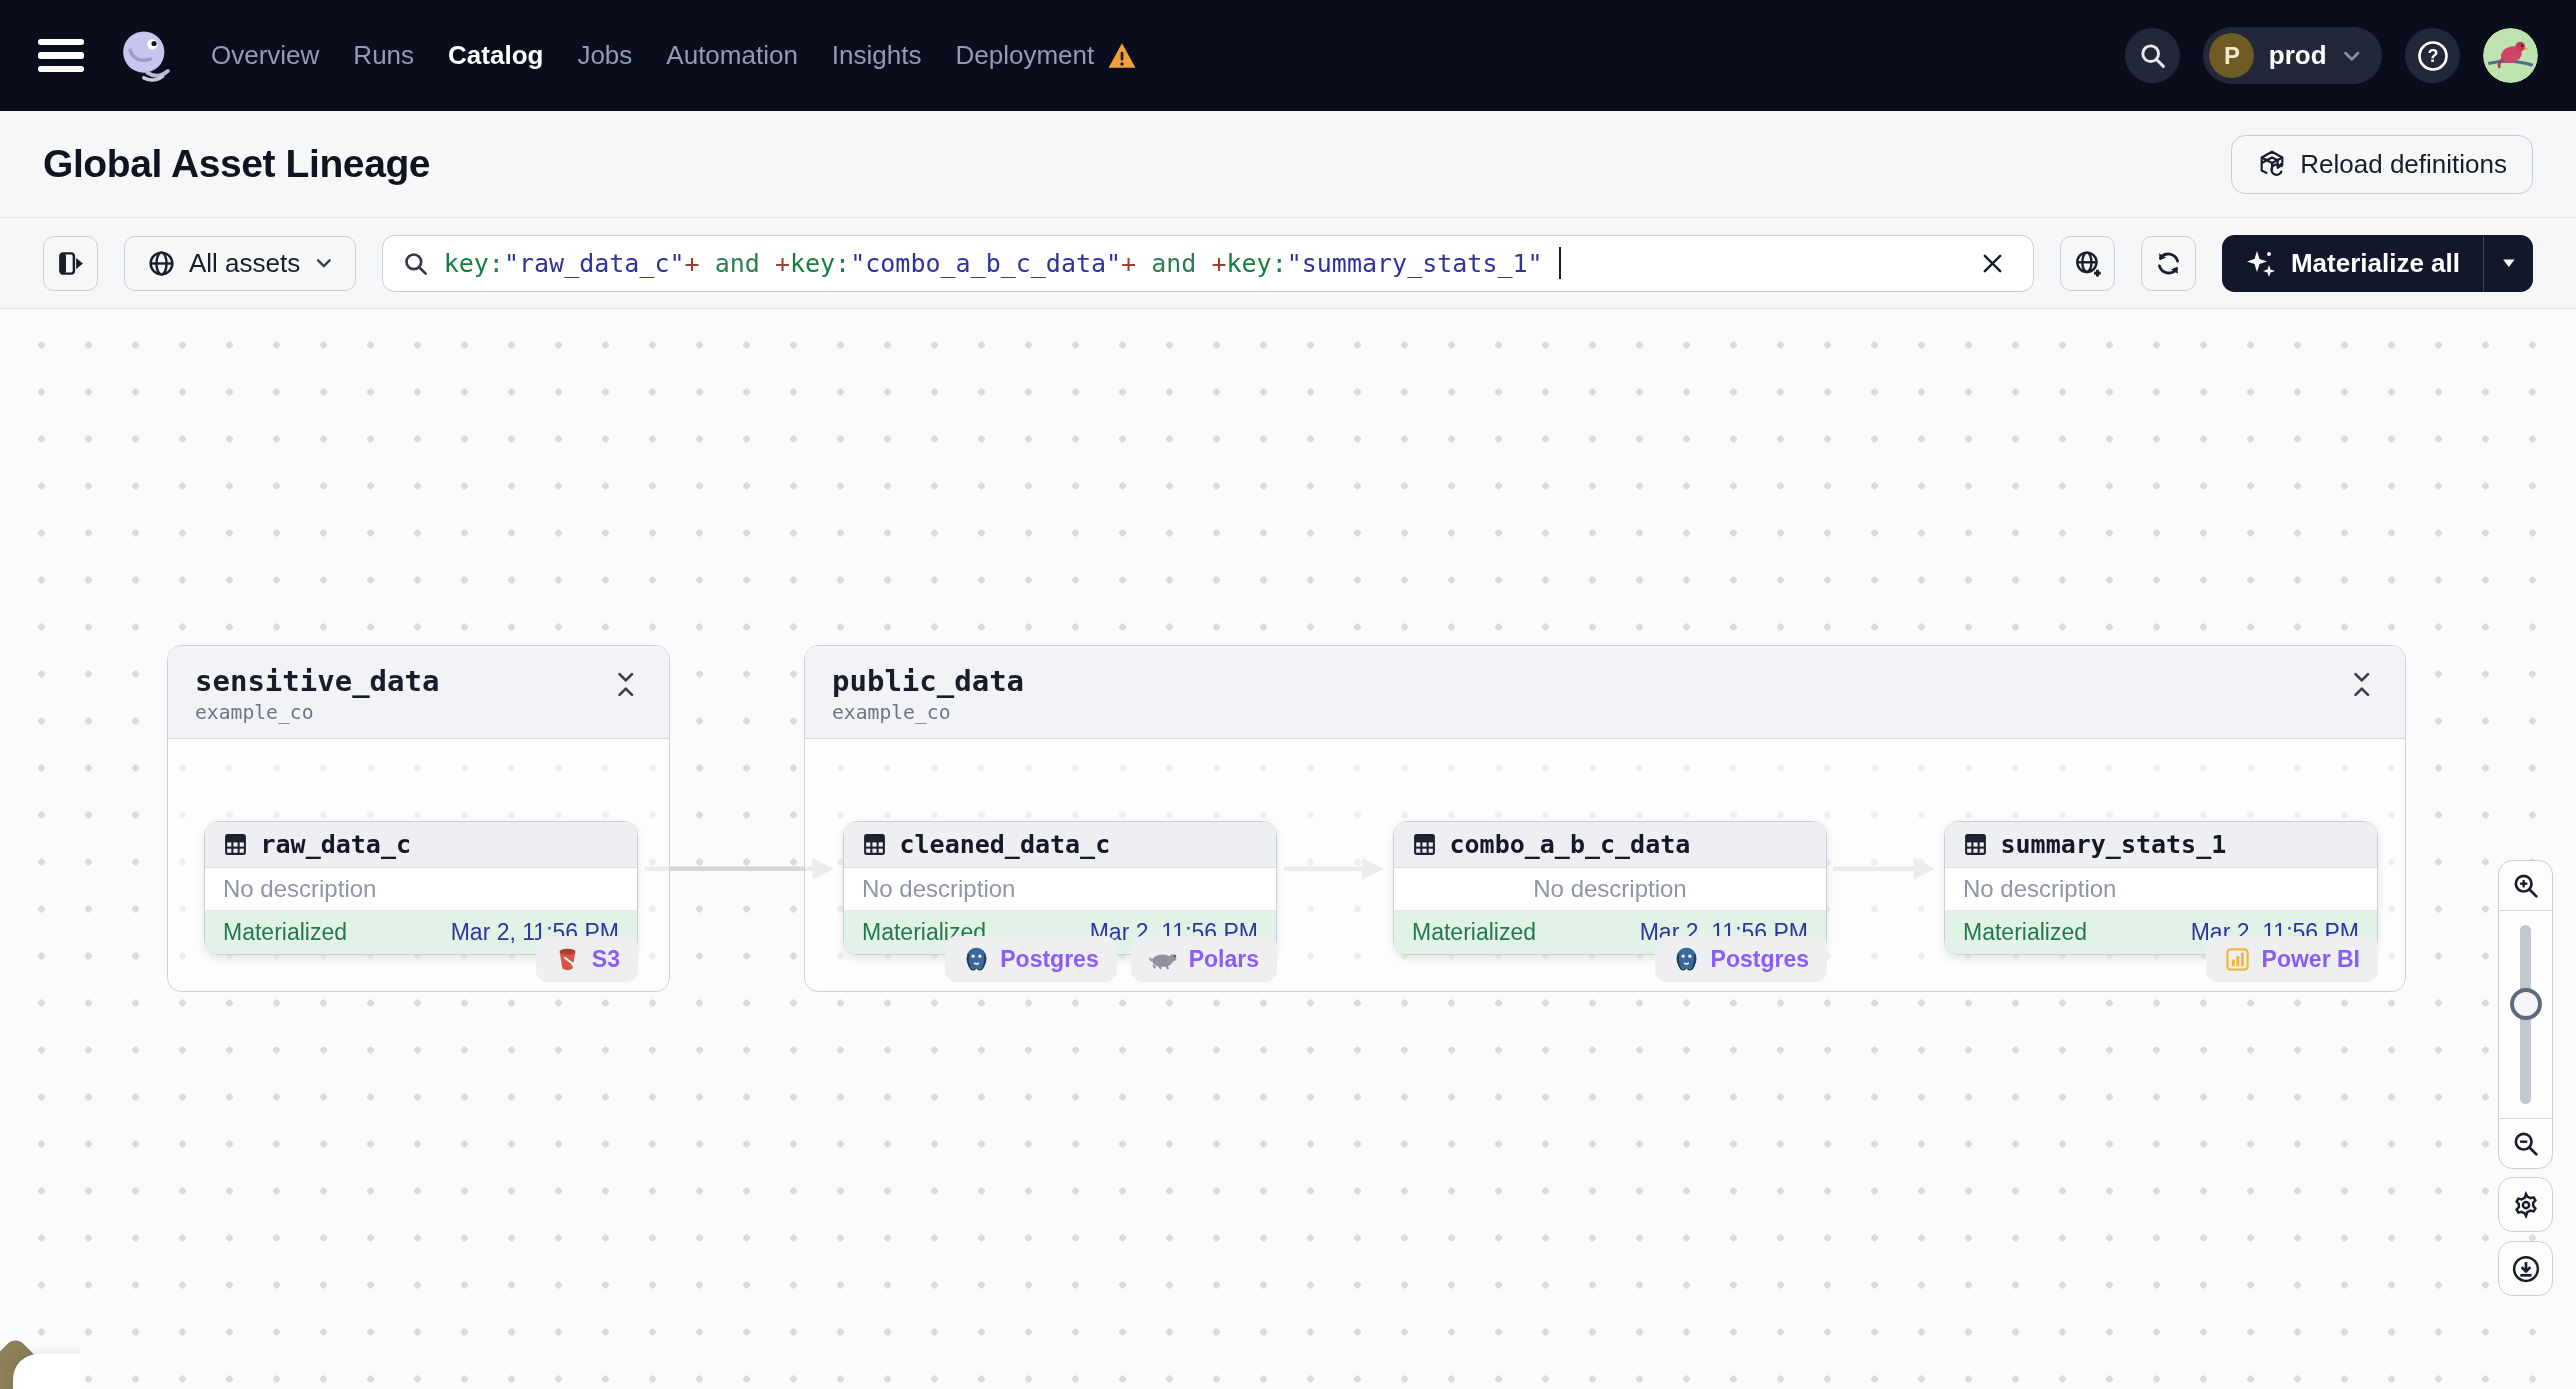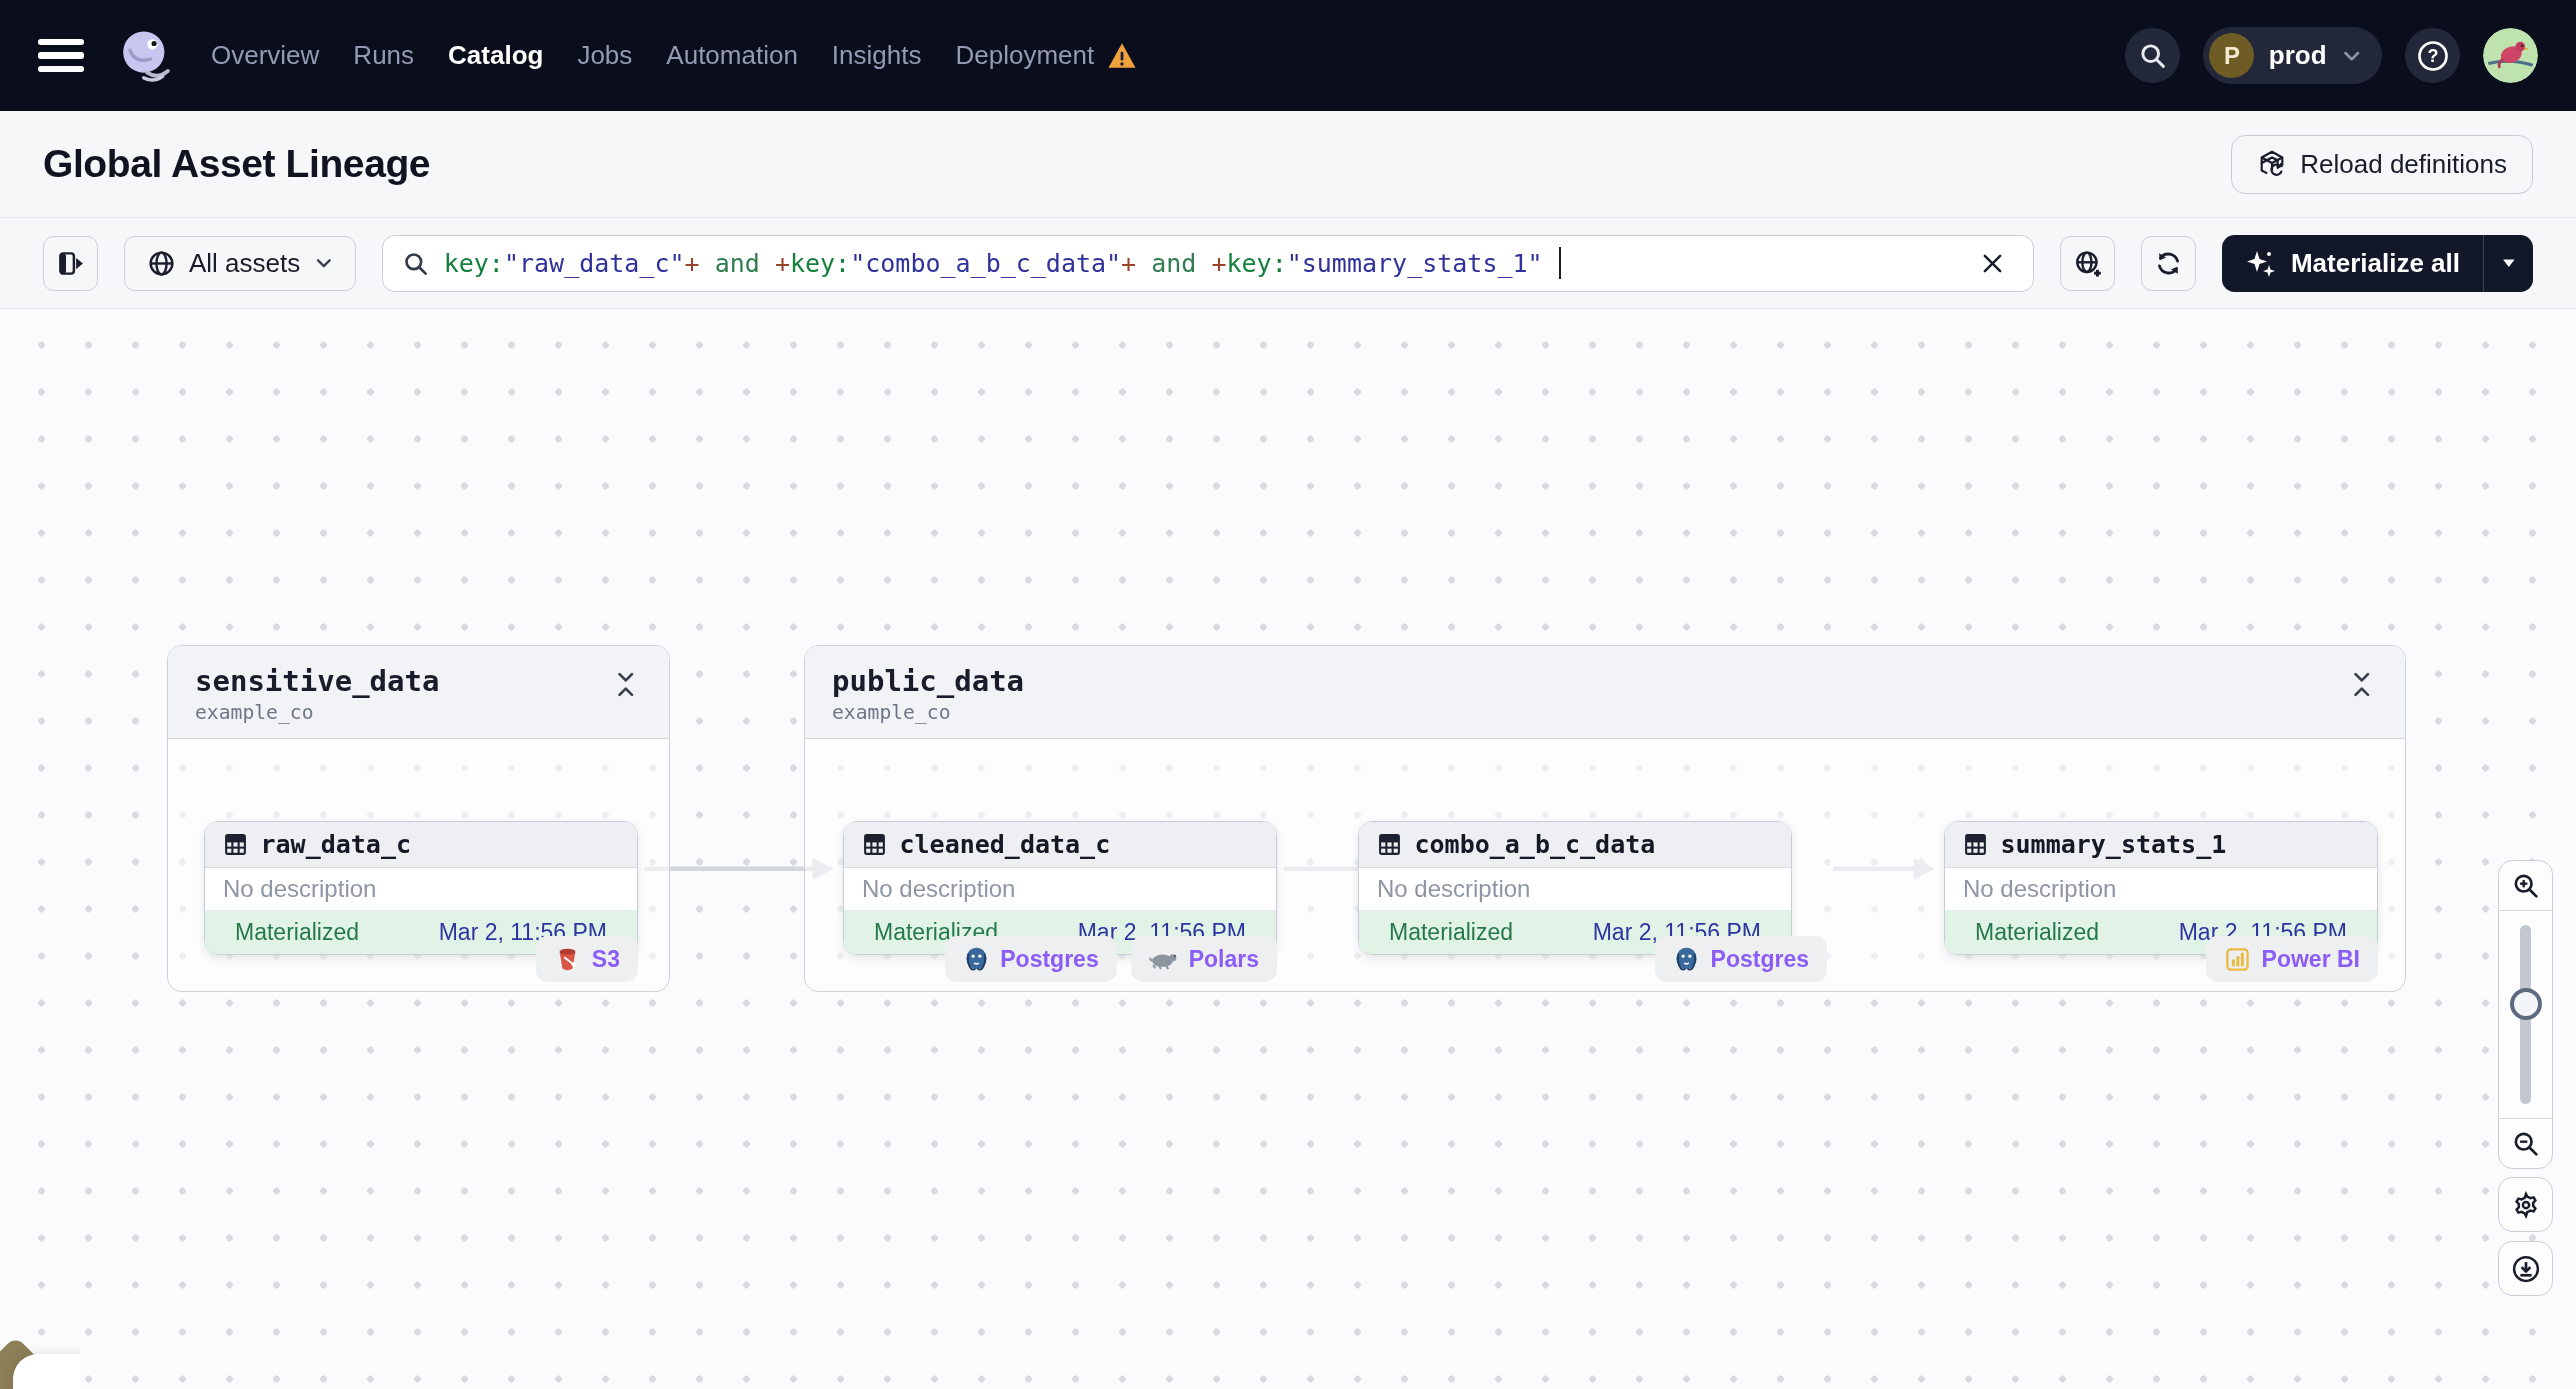--- a/index.html
+++ b/index.html
@@ -49,21 +49,21 @@
             background-size:47px 47px; background-position:18px 12.5px; }
   .group-box { position:absolute; border:1.8px solid #cdd2d9; border-radius:14.3px; background:rgba(255,255,255,0.55); }
   .group-head { background:#f1f3f6; border-bottom:1.8px solid #d7dade; border-radius:12.5px 12.5px 0 0; padding:19.7px 27px 14.3px 27px; display:flex; align-items:flex-start; }
   .group-title { font-family:"DejaVu Sans Mono",monospace; font-size:29px; font-weight:700; color:#191d2b; line-height:1.1; }
   .group-sub { font-family:"DejaVu Sans Mono",monospace; font-size:19.7px; color:#6e7589; margin-top:3.6px; }
   .collapse-btn { margin-left:auto; background:none; border:none; cursor:pointer; padding:5.4px; }
   .asset-node { position:absolute; width:434px; border:1.8px solid #c7cdd5; border-radius:14.3px; background:#ffffff; box-shadow:0 3.6px 9px rgba(30,35,60,0.10); cursor:pointer;margin-top:12px; }
   .node-head { display:flex; align-items:center; gap:12.5px; padding:8px 18px; background:#edeff2; border-bottom:1.8px solid #dadde2; border-radius:11.6px 11.6px 0 0; }
   .node-name { font-family:"DejaVu Sans Mono",monospace; font-size:25px; font-weight:700; color:#151926; }
   .node-desc { padding:7.2px 18px; font-size:24px; color:#8e95a4; border-bottom:0.9px solid #e8eaee; }
-  .node-foot { display:flex; align-items:center; justify-content:space-between; padding:8px 30px; background:#e1f3e7; border-radius:0 0 11.6px 11.6px; font-size:23px; }
+  .node-foot { display:flex; align-items:center; justify-content:space-between; padding:8px 18px; background:#e1f3e7; border-radius:0 0 11.6px 11.6px; font-size:23px; }
   .node-status { color:#25784a; }
   .node-time { color:#2e34a0; }
   .tag-row { position:absolute; width:434px; display:flex; justify-content:flex-end; gap:14.3px; }
   .tag-pill { height:46px; display:flex; align-items:center; gap:10.7px; padding:0 18px; background:#edeff1; border-radius:11.6px; font-size:23px; font-weight:700; color:#8b5cf6; cursor:pointer; }
 
   
   .zoom-stack { position:absolute; left:2498px; top:551px; width:55px; border:1.8px solid #c9cdd5; border-radius:14.3px; background:#fdfdfe; display:flex; flex-direction:column; align-items:center; }
   .zoom-btn { width:100%; height:50px; background:none; border:none; display:flex; align-items:center; justify-content:center; cursor:pointer; }
   .zoom-btn.top { border-bottom:1.8px solid #d5d9de; }
   .zoom-btn.bottom { border-top:1.8px solid #d5d9de; }
@@ -394,21 +394,21 @@
             <ellipse cx="13" cy="12" rx="10" ry="6" fill="#8d949e"></ellipse>
             <circle cx="23" cy="9" r="3.4" fill="#8d949e"></circle>
             <circle cx="25" cy="7.4" r="1" fill="#3c424c"></circle>
             <path d="M4 16 l2 3 M10 17 l1.5 3 M17 17 l1.5 3" stroke="#8d949e" stroke-width="2"></path>
             <path d="M3 12 q-2 -1 -2 -3" stroke="#8d949e" stroke-width="2" fill="none"></path>
           </svg>
         </span>
         <span>Polars</span>
       </span>
     </div>
-    <div class="asset-node" style="left: 1358px; top: 500px;">
+    <div class="asset-node" style="left: 1393px; top: 500px; text-align: center;">
       <div class="node-head">
         <span>
           <svg width="25" height="25" viewBox="0 0 24 24">
             <rect x="3" y="3" width="18" height="18" rx="1.5" fill="none" stroke="#1d2230" stroke-width="2"></rect>
             <line x1="3" y1="9" x2="21" y2="9" stroke="#1d2230" stroke-width="2"></line>
             <line x1="3" y1="15" x2="21" y2="15" stroke="#1d2230" stroke-width="2"></line>
             <line x1="9" y1="9" x2="9" y2="21" stroke="#1d2230" stroke-width="2"></line>
             <line x1="15" y1="9" x2="15" y2="21" stroke="#1d2230" stroke-width="2"></line>
             <rect x="3" y="3" width="18" height="6" fill="#1d2230"></rect>
           </svg>

